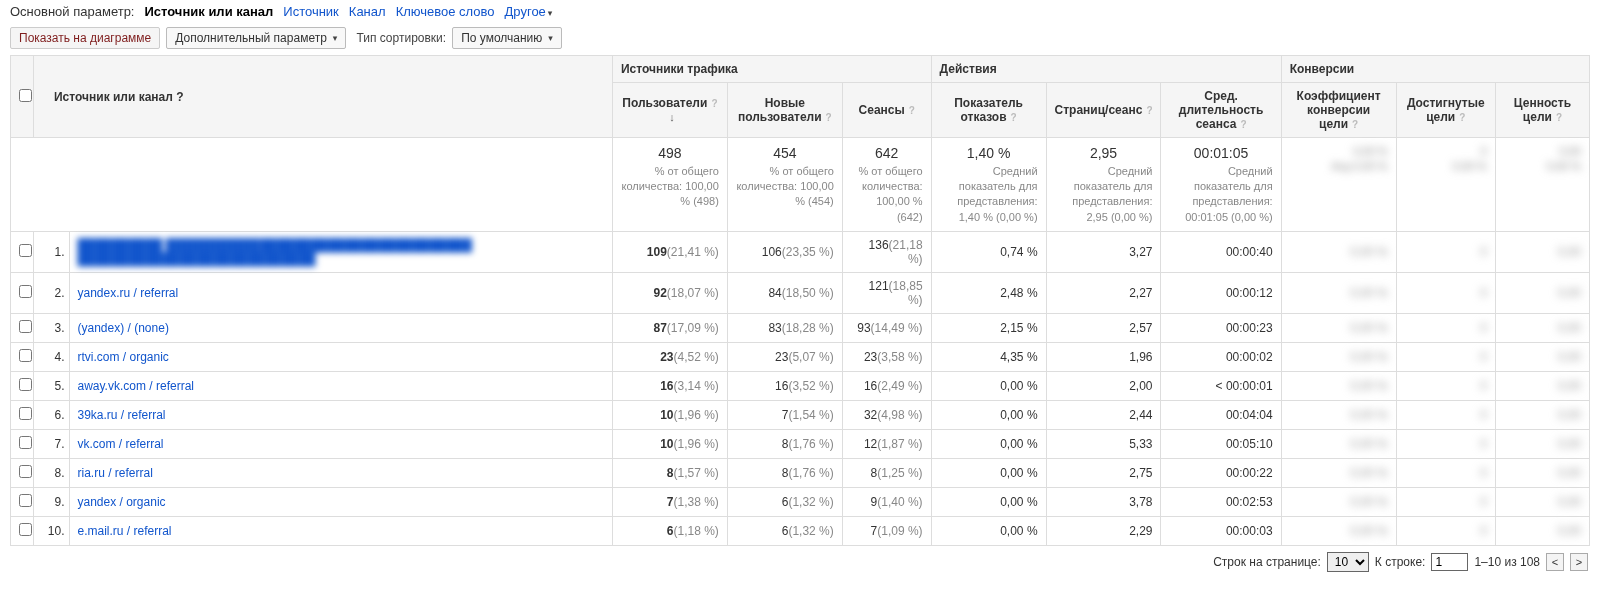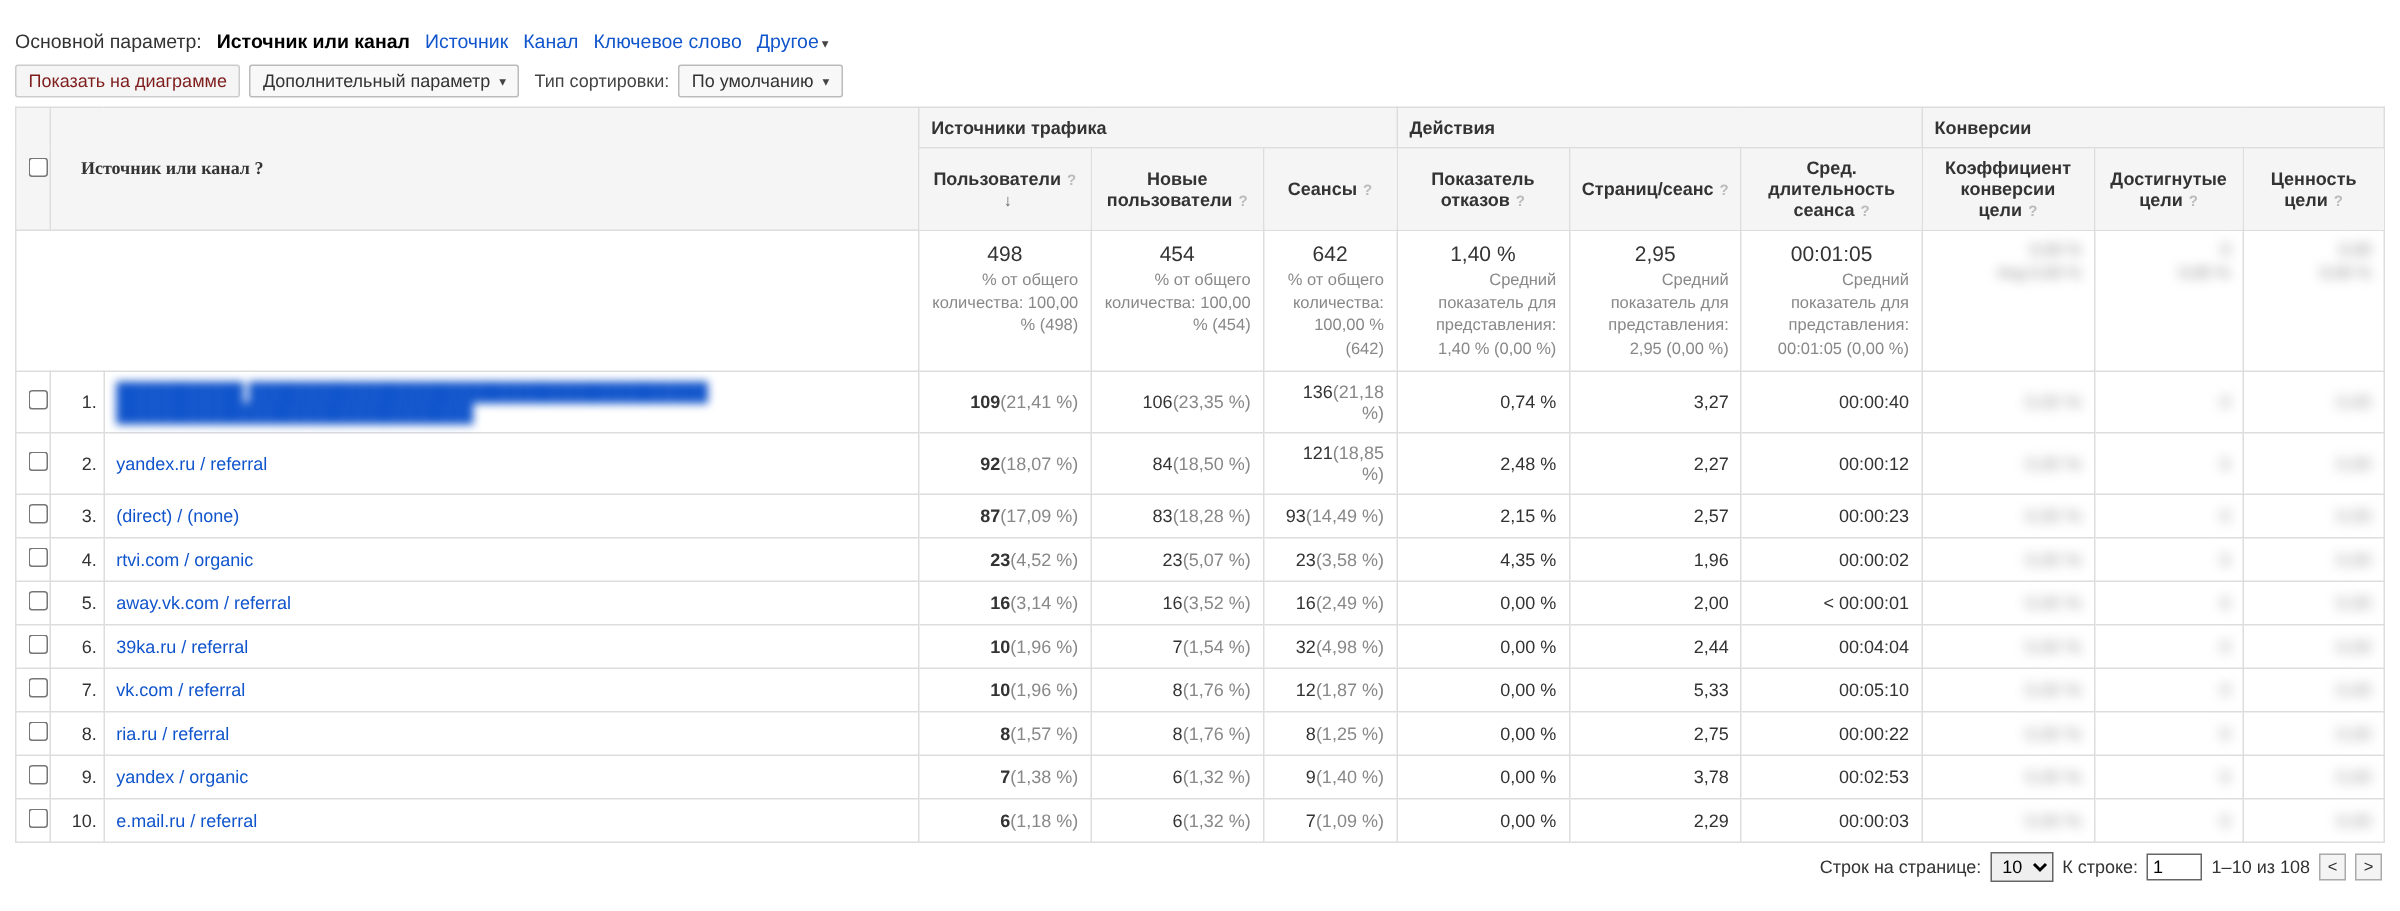--- a/index.html
+++ b/index.html
@@ -1,19 +1,19 @@
 <!DOCTYPE html>
 <html><head>
 <meta charset="utf-8">
 <style>
 * { box-sizing: border-box; margin: 0; padding: 0; }
 body { font-family: Arial, sans-serif; font-size: 13px; color: #333; background: #fff; }
 .link { color: #1155cc; cursor: pointer; }
 
-.top-dim { padding: 20px 10px 6px; display: flex; align-items: center; gap: 10px; font-size: 13px; }
+.top-dim { padding: 4px 10px 6px; display: flex; align-items: center; gap: 10px; font-size: 13px; }
 .top-dim .label { color: #333; }
 .top-dim .active { font-weight: bold; color: #000; }
 .top-dim .caret::after { content: "▾"; font-size: 9px; margin-left: 2px; color: #444; }
 
 .toolbar { display: flex; align-items: center; padding: 2px 10px 6px; gap: 6px; }
 .btn-disabled { border: 1px solid #ccc; background: #f5f5f5; color: #7f1d1d; padding: 3px 8px; font-size: 12px; border-radius: 2px; }
 .select-box { border: 1px solid #bbb; background: #f8f8f8; padding: 3px 8px; font-size: 12px; display: inline-flex; align-items: center; gap: 6px; border-radius: 2px; }
 .select-box::after { content: "▾"; font-size: 9px; color: #444; }
 .toolbar .sort-label { color: #444; font-size: 12px; margin-left: 4px; }
 .toolbar-right { margin-left: auto; display: flex; align-items: center; gap: 8px; }
@@ -95,21 +95,21 @@
     <col class="col-bounce">
       <col class="col-pages">
       <col class="col-dur">
     <col class="col-conv1">
       <col class="col-conv2">
       <col class="col-conv3">
   </colgroup>
   <thead>
     <tr class="group">
       <th rowspan="2" class="checkbox"><input type="checkbox" style=""></th>
-      <th rowspan="2" colspan="2" style="text-align:left; padding-left:20px;font-family:Liberation Serif, serif;"><span>Источник или канал</span> <span class="q">?</span></th>
+      <th rowspan="2" colspan="2" style="text-align:left; padding-left:20px;"><span>Источник или канал</span> <span class="q">?</span></th>
       <th colspan="3">Источники трафика</th>
       <th colspan="3">Действия</th>
       <th colspan="3">Конверсии</th>
     </tr>
     <tr>
       <th class="metric sorted"><span>Пользователи</span><span class="q">?</span></th>
       <th class="metric"><span>Новые пользователи</span><span class="q">?</span></th>
       <th class="metric"><span>Сеансы</span><span class="q">?</span></th>
       <th class="metric"><span>Показатель отказов</span><span class="q">?</span></th>
       <th class="metric"><span>Страниц/сеанс</span><span class="q">?</span></th>
@@ -156,21 +156,21 @@
         <td class="right">2,48 %</td>
         <td class="right">2,27</td>
         <td class="right">00:00:12</td>
         <td class="right blurred">0,00 %</td>
         <td class="right blurred">0</td>
         <td class="right blurred">0,00</td>
       </tr>
       <tr>
         <td class="checkbox"><input type="checkbox" style=""></td>
         <td class="idx">3.</td>
-        <td class="source-cell">(direct) / (none)</td>
+        <td class="source-cell">(yandex) / (none)</td>
         <td class="right"><b>87</b><span class="paren">(17,09 %)</span></td>
         <td class="right">83<span class="paren">(18,28 %)</span></td>
         <td class="right">93<span class="paren">(14,49 %)</span></td>
         <td class="right">2,15 %</td>
         <td class="right">2,57</td>
         <td class="right">00:00:23</td>
         <td class="right blurred">0,00 %</td>
         <td class="right blurred">0</td>
         <td class="right blurred">0,00</td>
       </tr>

